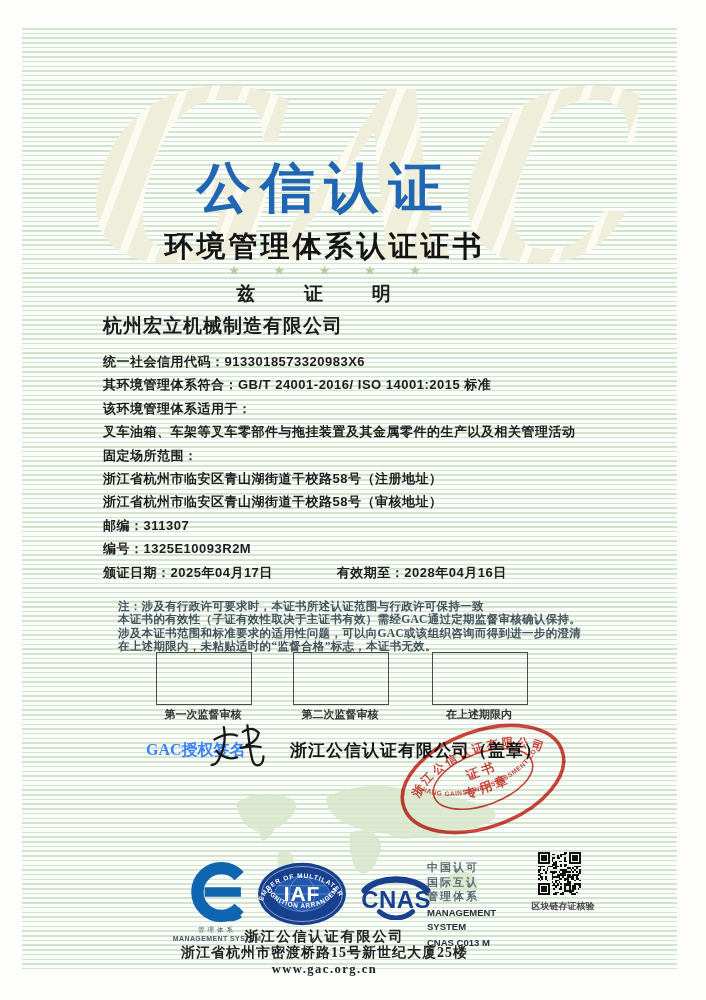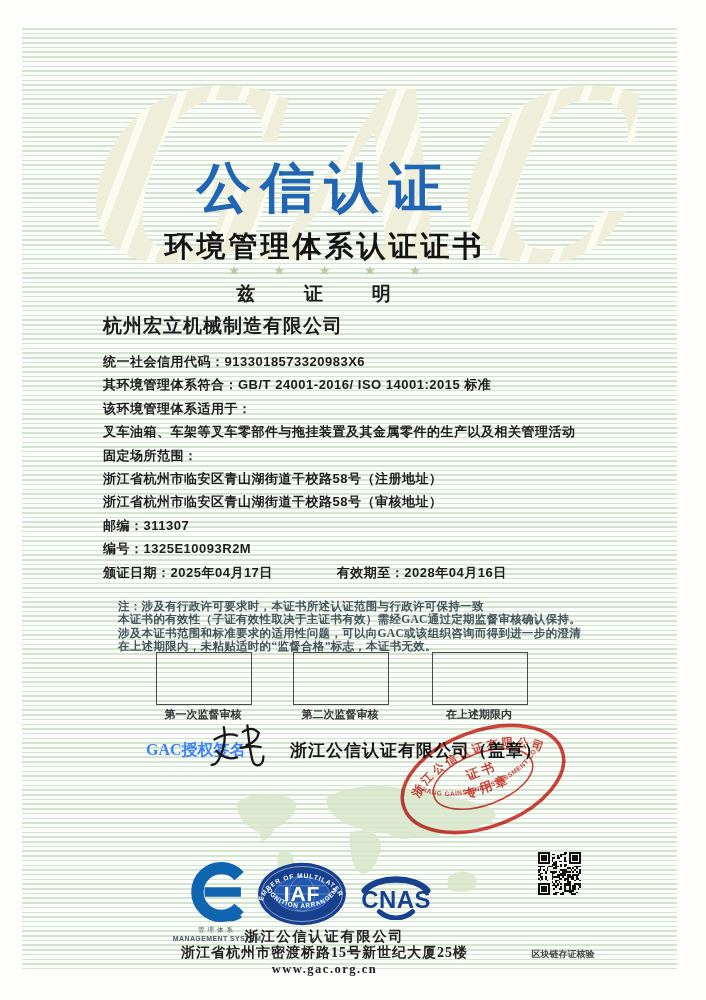--- a/index.html
+++ b/index.html
@@ -46,21 +46,21 @@
     font-family:"Liberation Serif","DejaVu Serif",serif;letter-spacing:1px;}
   .seal-wrap{left:393px;top:724px;width:180px;height:110px;transform:rotate(-20deg);
     opacity:.92;mix-blend-mode:multiply;z-index:5;}
   .map{left:222px;top:775px;opacity:.85;}
   .gac-caption{left:168px;top:926px;width:98px;text-align:center;color:#4a5a66;}
   .gac-caption .cn{font-size:6.5px;letter-spacing:3px;}
   .gac-caption .en{font-size:7px;font-weight:bold;letter-spacing:.4px;}
   .accred{left:427px;top:860px;width:110px;}
   .accred .cnline{font-size:11px;font-weight:bold;color:#5a6a72;line-height:14.6px;letter-spacing:2px;}
   .accred .enline{font-size:9.5px;font-weight:bold;color:#26323a;line-height:14px;margin-top:2px;}
-  .qr-caption{left:524px;top:900px;width:78px;text-align:center;font-size:9px;color:#444;font-weight:bold;margin-top:48px;}
+  .qr-caption{left:524px;top:900px;width:78px;text-align:center;font-size:9px;color:#444;font-weight:bold;}
   .footer1{top:928px;font-size:14px;font-weight:bold;letter-spacing:2px;color:#222;
     font-family:"Liberation Serif","DejaVu Serif",serif;}
   .footer2{top:944px;font-size:14px;font-weight:bold;letter-spacing:1px;color:#222;
     font-family:"Liberation Serif","DejaVu Serif",serif;}
   .footer3{top:962px;font-size:12.5px;font-weight:bold;letter-spacing:1.5px;color:#222;
     font-family:"Liberation Serif","DejaVu Serif",serif;}
 </style>
 </head>
 <body>
 
@@ -181,20 +181,27 @@
     </text>
     <text x="50" y="44" text-anchor="middle" font-size="23" font-weight="bold" fill="#ffffff" letter-spacing="1">IAF</text>
   </svg>
 
   <svg class="abs" style="left:350px;top:874px" width="92" height="46" viewBox="0 0 100 50">
     <path d="M 16,18 C 30,2 70,2 84,18" fill="none" stroke="#17418f" stroke-width="7" stroke-linecap="round"></path>
     <text x="50" y="37" text-anchor="middle" font-size="26" font-weight="bold" fill="#17418f" letter-spacing="0.5">CNAS</text>
     <path d="M 32,41 C 42,50 58,50 68,41" fill="none" stroke="#17418f" stroke-width="5.5" stroke-linecap="round"></path>
   </svg>
 
+  <div class="abs accred">
+    <div class="cnline">中国认可</div>
+    <div class="cnline">国际互认</div>
+    <div class="cnline">管理体系</div>
+    <div class="enline">MANAGEMENT SYSTEM</div>
+    <div class="enline">CNAS C013 M</div>
+  </div>
 
   <div class="abs" style="left:538px;top:852px;width:43px;height:43px">
     <svg width="43" height="43" viewBox="0 0 25 25" shape-rendering="crispEdges">
         <g fill="#111">
           <rect x="15" y="0" width="1" height="1"></rect>
           <rect x="16" y="0" width="1" height="1"></rect>
           <rect x="8" y="1" width="1" height="1"></rect>
           <rect x="9" y="1" width="1" height="1"></rect>
           <rect x="13" y="1" width="1" height="1"></rect>
           <rect x="14" y="1" width="1" height="1"></rect>

